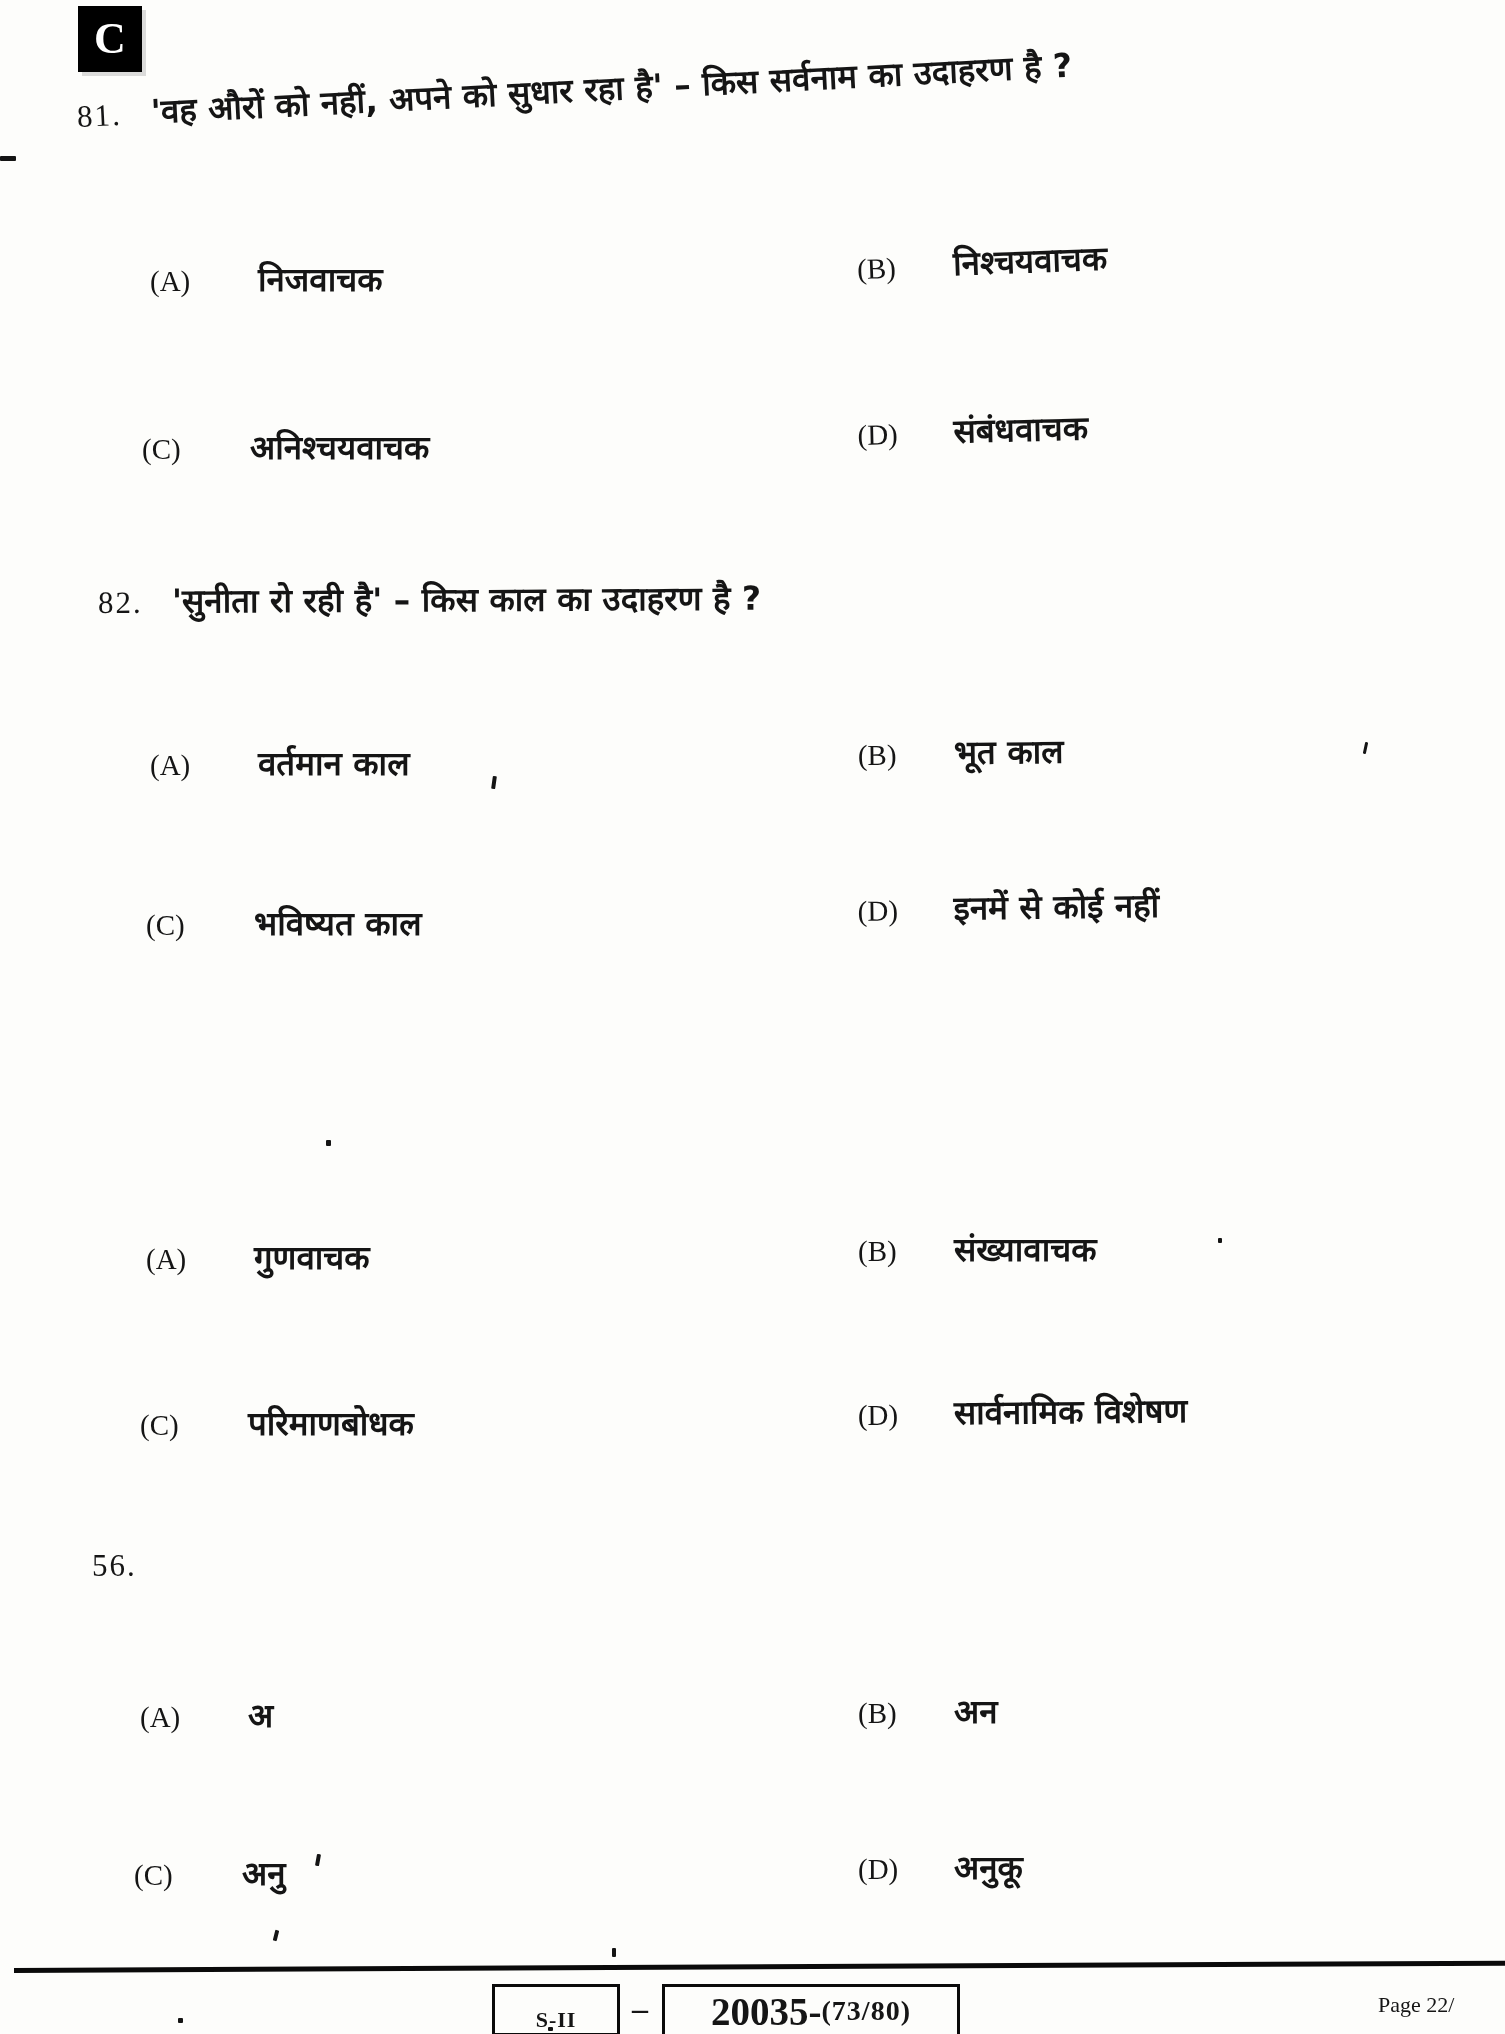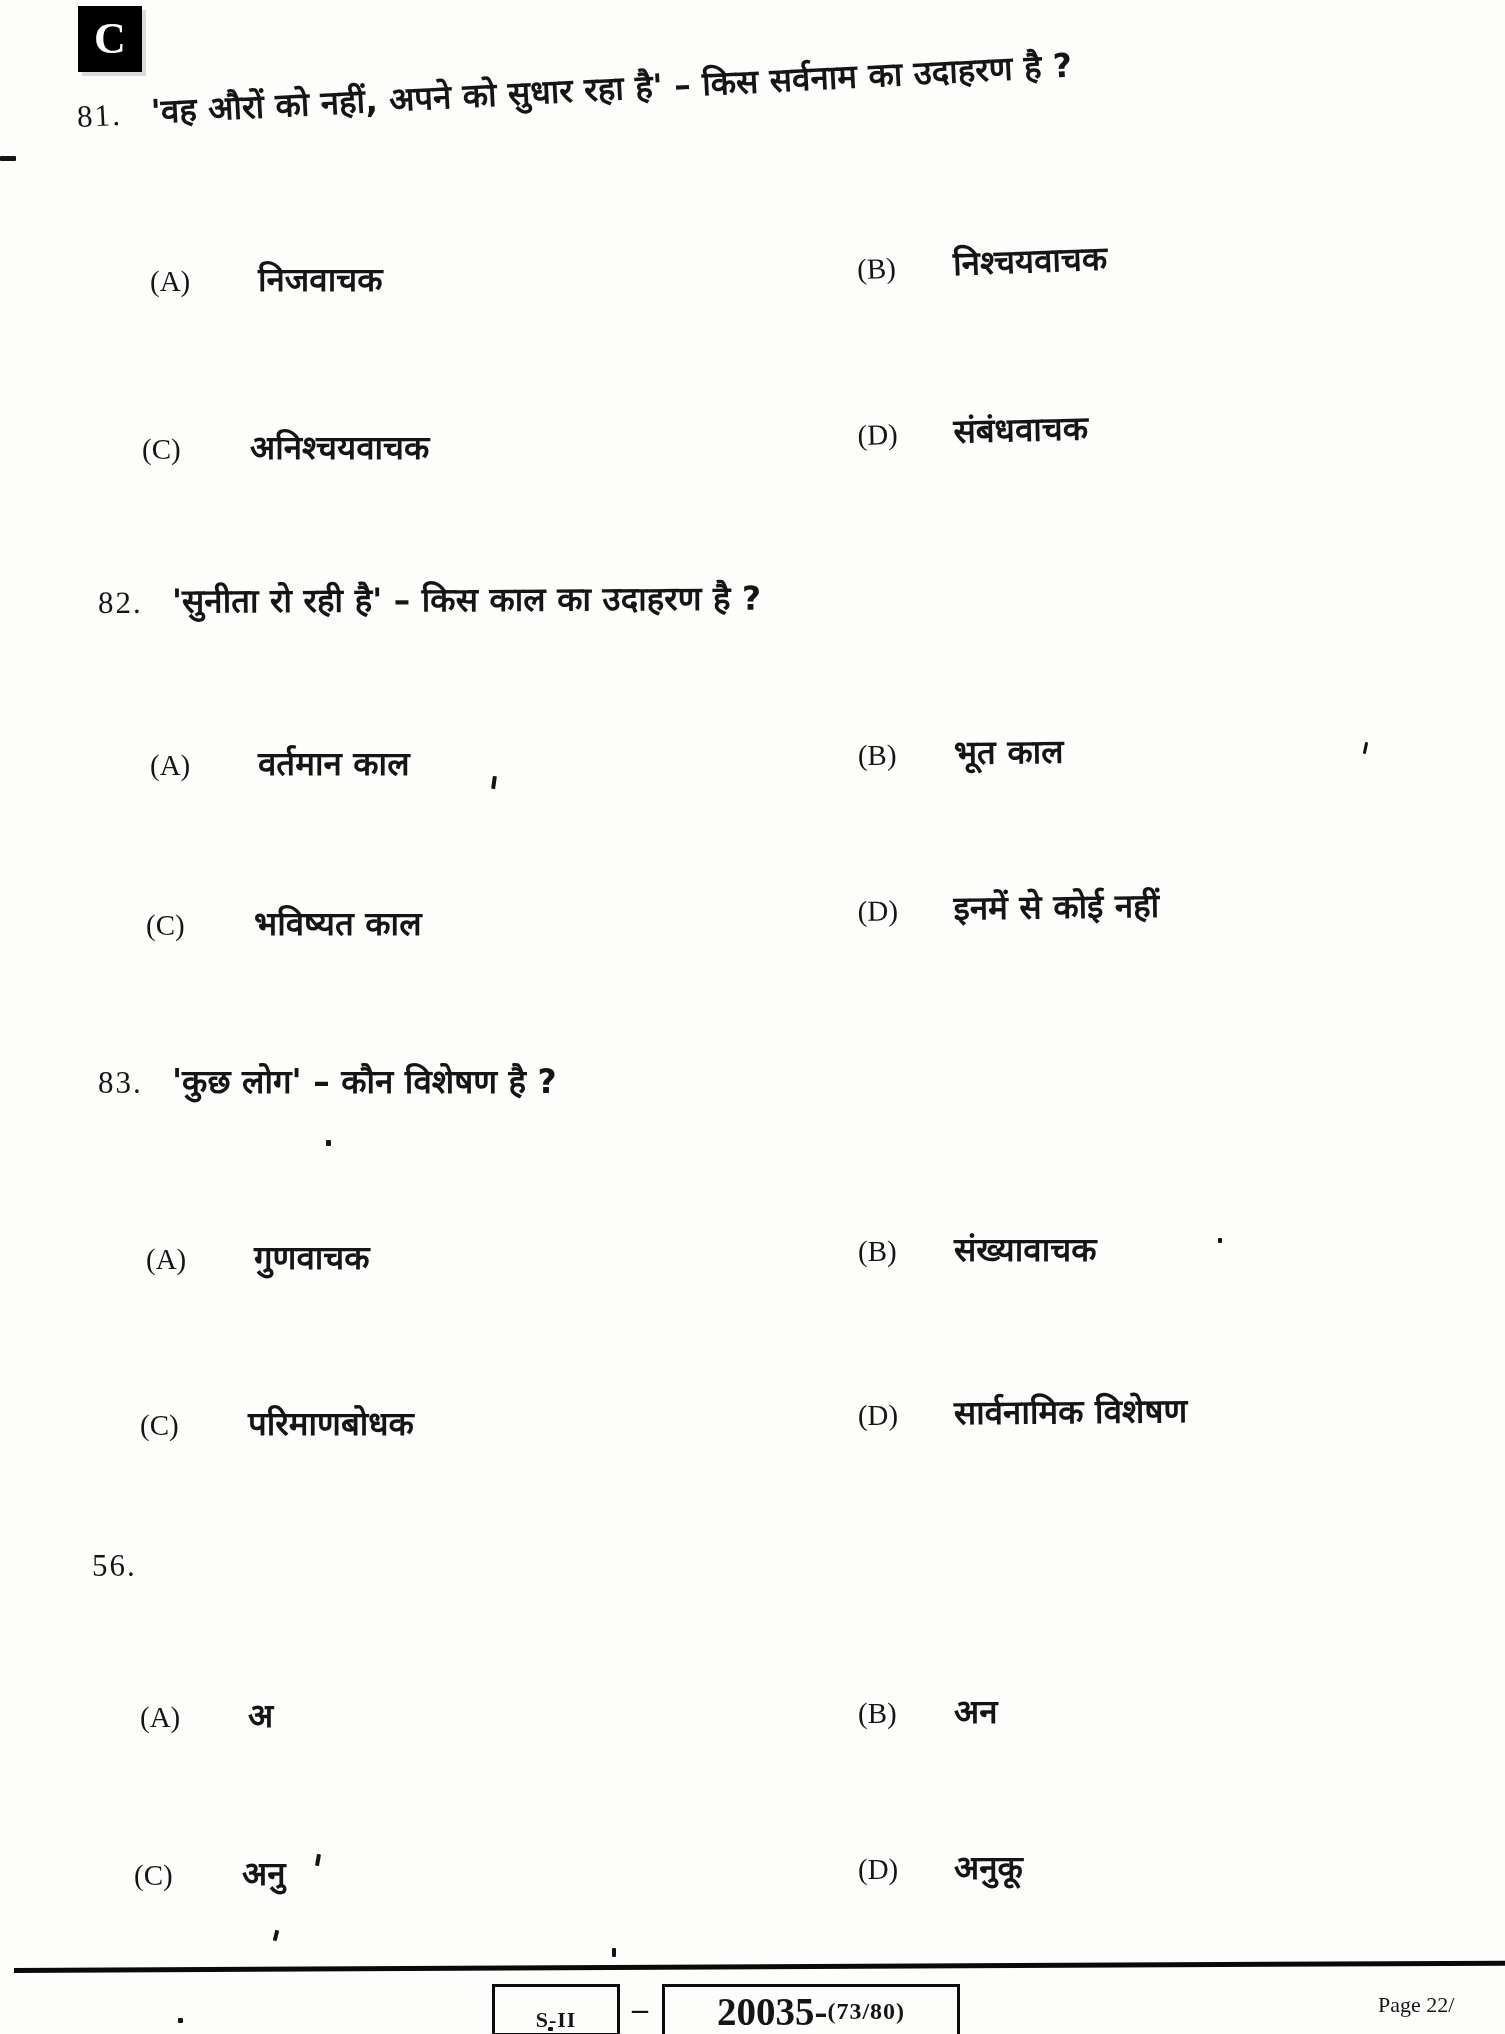--- a/index.html
+++ b/index.html
@@ -55,21 +55,21 @@
     display:flex;align-items:center;justify-content:center;
     background:#fdfdfb;
   }
   .fbox-code{left:492px;top:1984px;width:122px;height:46px;}
   .fbox-booklet{left:662px;top:1984px;width:292px;height:48px;}
   .fcode{font-size:22px;font-weight:700;letter-spacing:1px;margin-top:19px;}
   .fdash{
     position:absolute;left:632px;top:1990px;font-size:32px;font-weight:700;
   }
   .fbooklet-main{font-size:39px;font-weight:700;}
-  .fbooklet-sub{font-size:24px;font-weight:700;letter-spacing:1px;}
+  .fbooklet-sub{font-size:28px;font-weight:700;letter-spacing:1px;}
   .fpage{
     position:absolute;left:1378px;top:1992px;font-size:22px;white-space:nowrap;
   }
   
   .mark{position:absolute;background:#141414;border-radius:1px;}
 </style>
 </head>
 <body>
 
 <div class="page">
@@ -113,24 +113,20 @@
   </div>
   <div class="opt" style="left:146px;top:900px;">
     <span class="olabel">(C)</span>
     <span class="otext">भविष्यत काल</span>
   </div>
   <div class="opt rightcol" style="left:858px;top:886px;transform:rotate(-0.8deg);transform-origin:left bottom;">
     <span class="olabel">(D)</span>
     <span class="otext">इनमें से कोई नहीं</span>
   </div>
 
-  <div class="q" style="left:98px;top:1058px;">
-    <span class="qnum">83.</span>
-    <span class="qtext">'कुछ लोग' – कौन विशेषण है ?</span>
-  </div>
   <div class="opt" style="left:146px;top:1234px;">
     <span class="olabel">(A)</span>
     <span class="otext">गुणवाचक</span>
   </div>
   <div class="opt rightcol" style="left:858px;top:1226px;">
     <span class="olabel">(B)</span>
     <span class="otext">संख्यावाचक</span>
   </div>
   <div class="opt" style="left:140px;top:1400px;">
     <span class="olabel">(C)</span>

